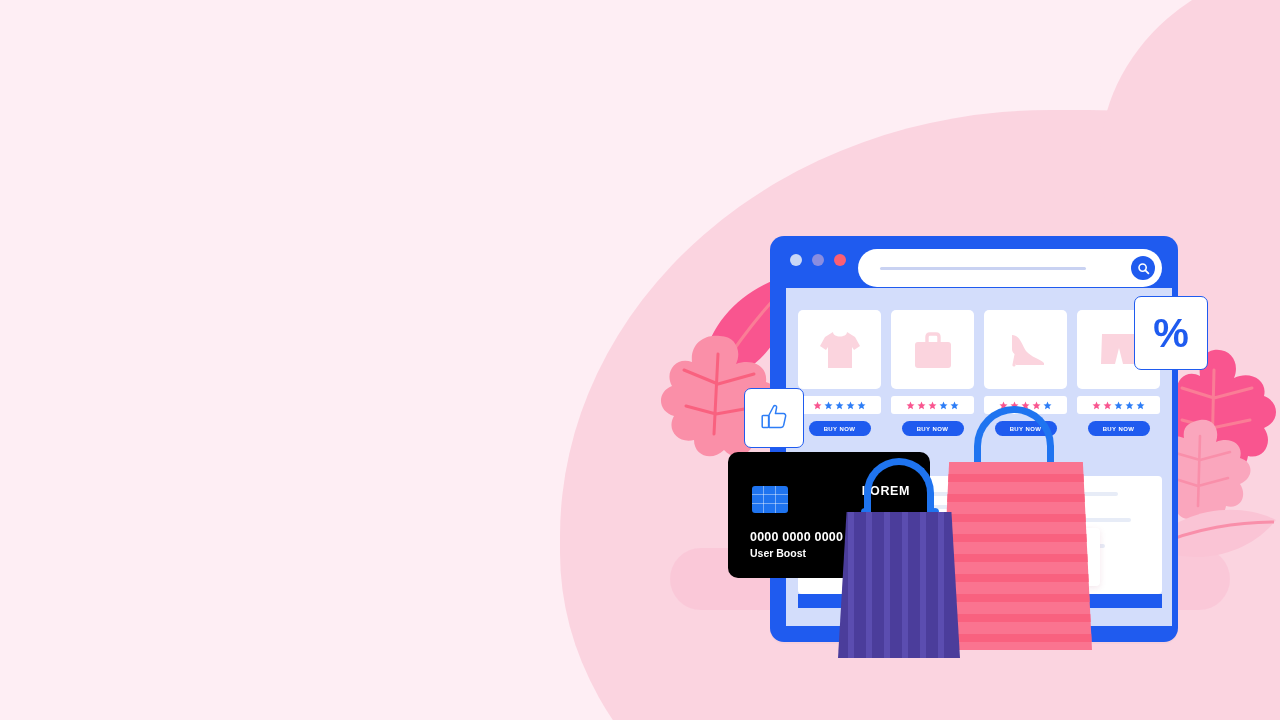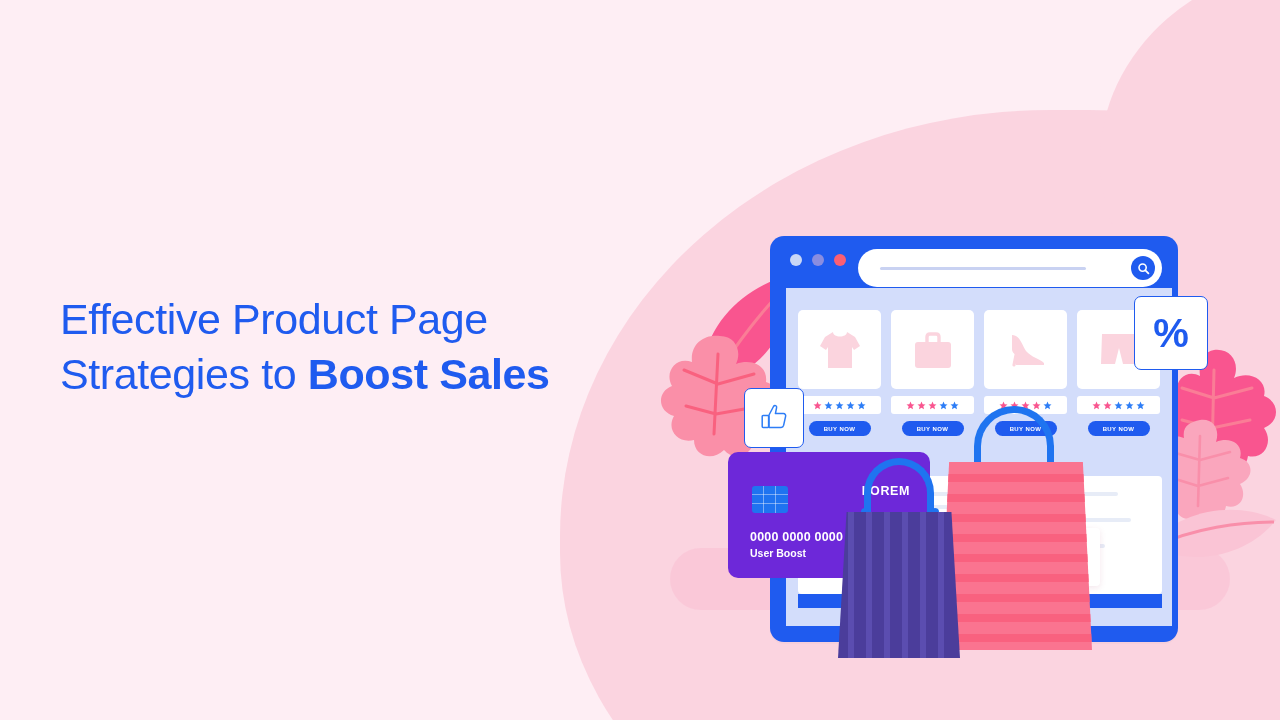--- a/index.html
+++ b/index.html
@@ -131,21 +131,21 @@
   .pct-text { color:#1F5BEF; font-size:40px; font-weight:700; line-height:1; }
   .badge-heart {
     left:404px; top:408px; width:56px; height:58px;
     border:none; border-radius:4px; box-shadow:0 2px 6px rgba(180,80,120,.14);
   }
 
   
   .card {
     position:absolute; left:88px; top:332px;
     width:202px; height:126px;
-    background:#6d28d9; border-radius:10px;
+    background:#000000; border-radius:10px;
     color:#fff;
   }
   .chip {
     position:absolute; left:24px; top:34px; width:36px; height:27px;
     background:#1F74F0; border-radius:3px;
   }
   .chip i { position:absolute; background:rgba(255,255,255,.42); }
   .chip i.h { left:0; width:100%; height:1.4px; }
   .chip i.v { top:0; height:100%; width:1.4px; }
   .card-brand {
@@ -191,24 +191,20 @@
   .bag-purple .bag-stripes i { top:0; height:100%; width:6px; background:#5B4DB0; }
 </style>
 </head>
 <body>
 
 <div class="stage">
 
   <div class="bg-blob"></div>
   <div class="bg-blob2"></div>
 
-  <h1 class="headline">
-    <span>Effective Product Page</span><br>
-    <span>Strategies to </span><span class="bold">Boost Sales</span>
-  </h1>
 
   <div class="illus">
 
     <div class="ground"></div>
 
     <div class="leaf" style="left:52px; top:148px;">
       <svg width="110" height="120" viewBox="0 0 110 120">
         <path d="M104 6 C60 14 20 48 12 92 C8 112 18 118 34 112 C74 98 102 56 104 6 Z" fill="#F9558F"></path>
         <path d="M100 12 C72 40 44 76 26 106" stroke="#FA7D96" stroke-width="3" fill="none"></path>
       </svg>

